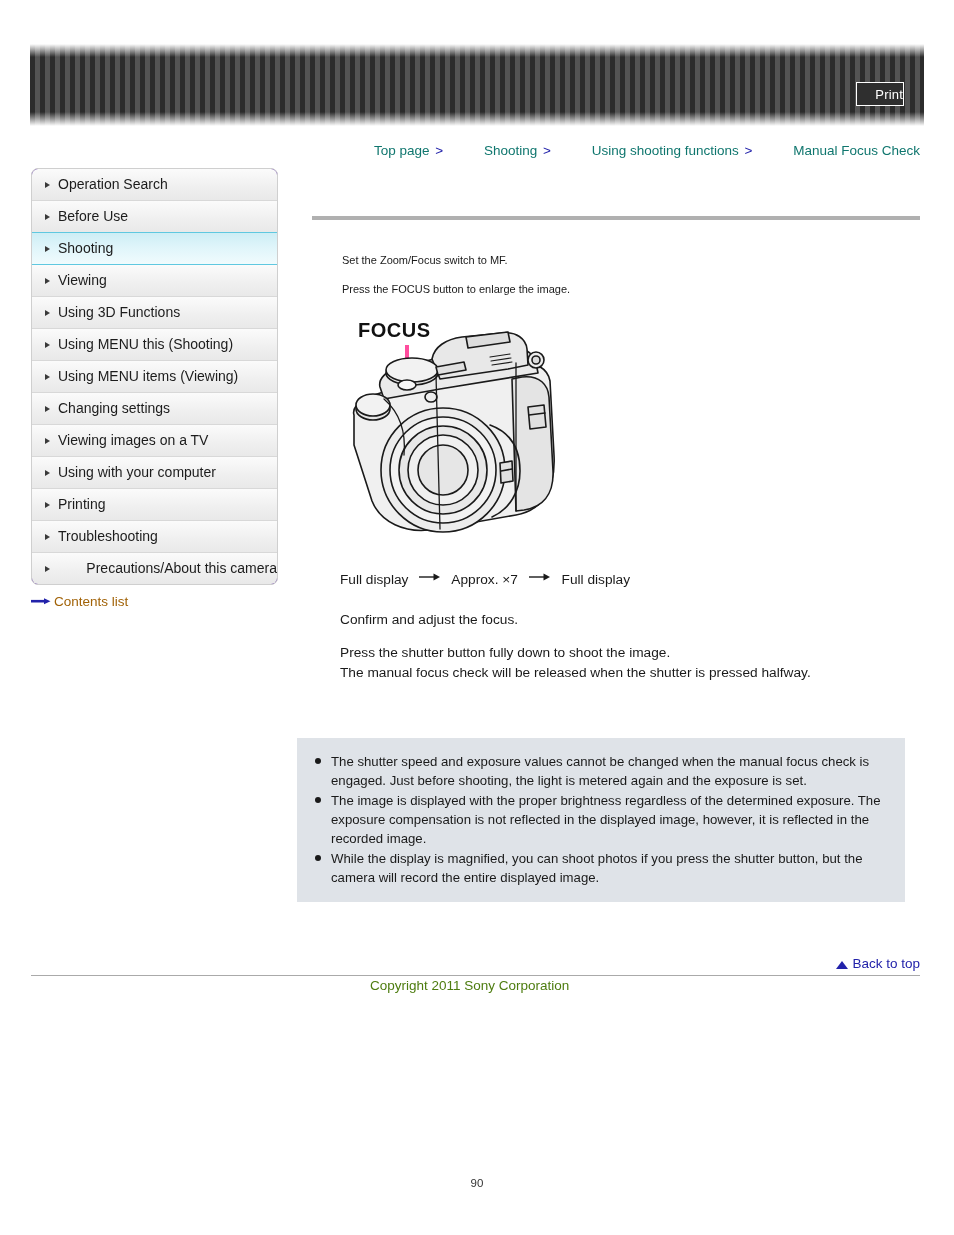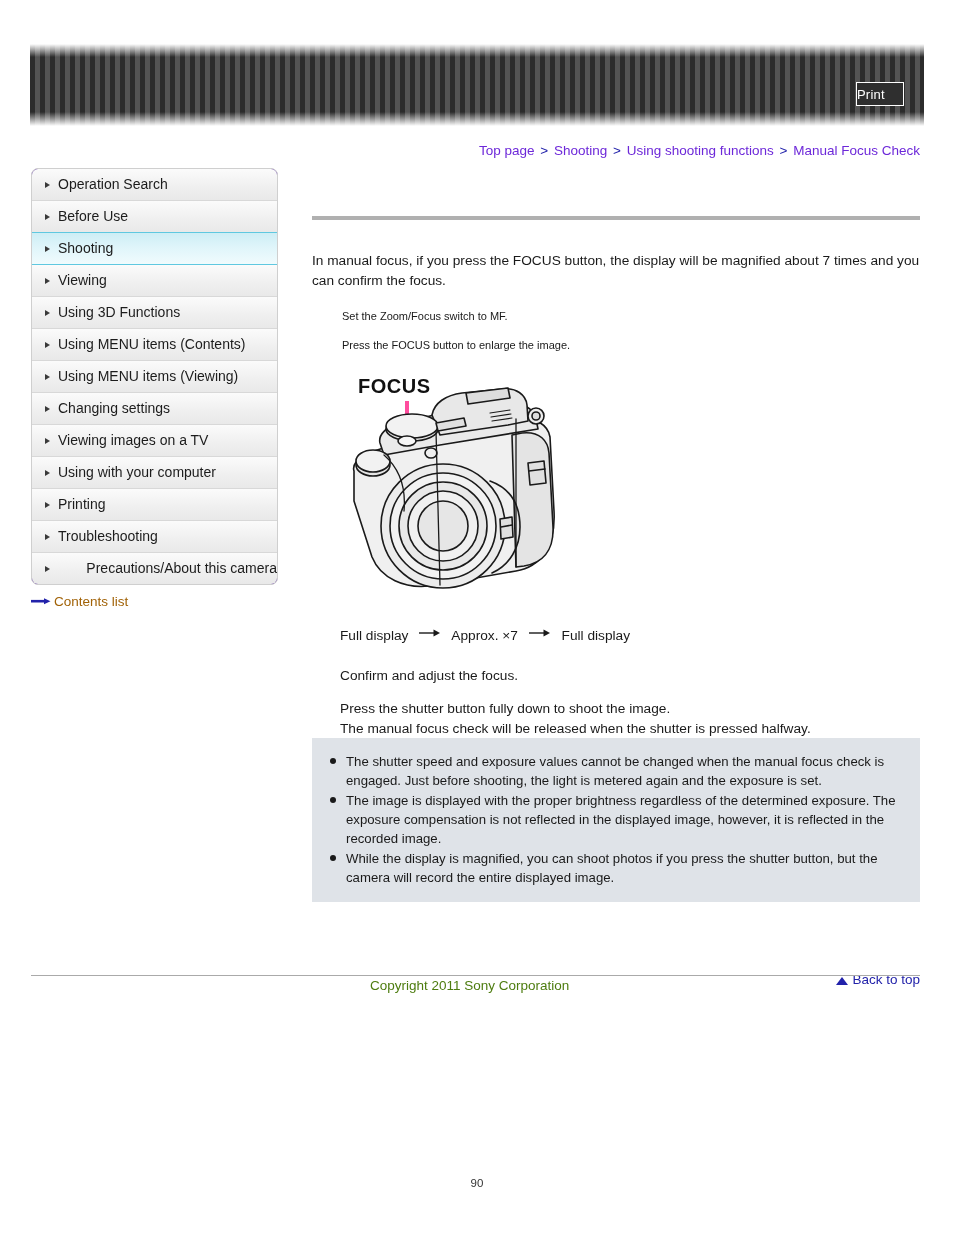--- a/index.html
+++ b/index.html
@@ -37,38 +37,38 @@
     position: absolute;
     right: 20px;
     top: 38px;
     width: 48px;
     height: 24px;
     border: 1px solid #ffffff;
     background: #2f2f2f;
     color: #ffffff;
     font-size: 13px;
     line-height: 24px;
-    text-align: left;
+    text-align: right;
     letter-spacing: 0.2px;
     cursor: pointer;
     box-sizing: border-box;
   }
 
   
   .breadcrumb {
     position: absolute;
     left: 30px;
     top: 143px;
     width: 890px;
     text-align: right;
     font-size: 13.5px;
     color: #2222aa;
     white-space: nowrap;
   }
-  .breadcrumb .crumb { color: #6d28d9; }
+  .breadcrumb .crumb { color: #0f766e; margin-left: 35px; }
   .breadcrumb .sep { color: #2222aa; margin: 0 2px; }
 
   
   .sidebar {
     position: absolute;
     left: 31px;
     top: 168px;
     width: 247px;
     border: 1px solid #cfcfcf;
     border-radius: 7px;
@@ -178,21 +178,21 @@
   .arrow-glyph {
     display: inline-block;
     margin: 0 7px;
     position: relative;
     top: -2px;
   }
 
   
   .notes {
     position: absolute;
-    left: 312px;
+    left: 297px;
     top: 738px;
     width: 608px;
     background: #dfe3e8;
     padding: 14px 16px 14px 16px;
     box-sizing: border-box;
   }
   .notes ul {
     margin: 0;
     padding: 0;
     list-style: none;
@@ -219,21 +219,20 @@
   .back-to-top {
     position: absolute;
     left: 312px;
     top: 956px;
     width: 608px;
     text-align: right;
     font-size: 13.5px;
     color: #2222aa;
     cursor: pointer;
     white-space: nowrap;
-    margin-top: 16px;
   }
   .back-to-top .up-tri {
     display: inline-block;
     width: 0; height: 0;
     border-left: 6px solid transparent;
     border-right: 6px solid transparent;
     border-bottom: 8px solid #2222aa;
     margin-right: 4px;
     position: relative;
     top: 1px;
@@ -296,21 +295,21 @@
   <div class="nav-item">
     <span class="tri"></span>
     <span>Viewing</span>
   </div>
   <div class="nav-item">
     <span class="tri"></span>
     <span>Using 3D Functions</span>
   </div>
   <div class="nav-item">
     <span class="tri"></span>
-    <span>Using MENU items (Contents)</span>
+    <span>Using MENU this (Shooting)</span>
   </div>
   <div class="nav-item">
     <span class="tri"></span>
     <span>Using MENU items (Viewing)</span>
   </div>
   <div class="nav-item">
     <span class="tri"></span>
     <span>Changing settings</span>
   </div>
   <div class="nav-item">
@@ -340,21 +339,20 @@
     <svg width="20" height="10" viewBox="0 0 20 10">
       <path d="M0 5.2 L13 5.2 L13 2.2 L19.5 5.2 L13 8.2 L13 5.2 Z" fill="#2222aa"></path>
       <rect x="0" y="3.9" width="13" height="2.6" fill="#2222aa"></rect>
     </svg>
   </span><span>Contents list</span>
 </div>
 
 <div class="main">
   <div class="top-rule"></div>
 
-  <p class="intro">In manual focus, if you press the FOCUS button, the display will be magnified about 7 times and you can confirm the focus.</p>
   <p class="step">Set the Zoom/Focus switch to MF.</p>
   <p class="step">Press the FOCUS button to enlarge the image.</p>
 
   <div class="figure">
     <svg width="250" height="235" viewBox="0 0 250 235">
 
       <text x="18" y="22" font-family="Liberation Sans, sans-serif" font-size="20" font-weight="bold" fill="#111111" letter-spacing="0.5">FOCUS</text>
 
       <line x1="67" y1="30" x2="67" y2="68" stroke="#FF4D9E" stroke-width="4"></line>
       <circle cx="67" cy="70" r="4.5" fill="#FF4D9E"></circle>

